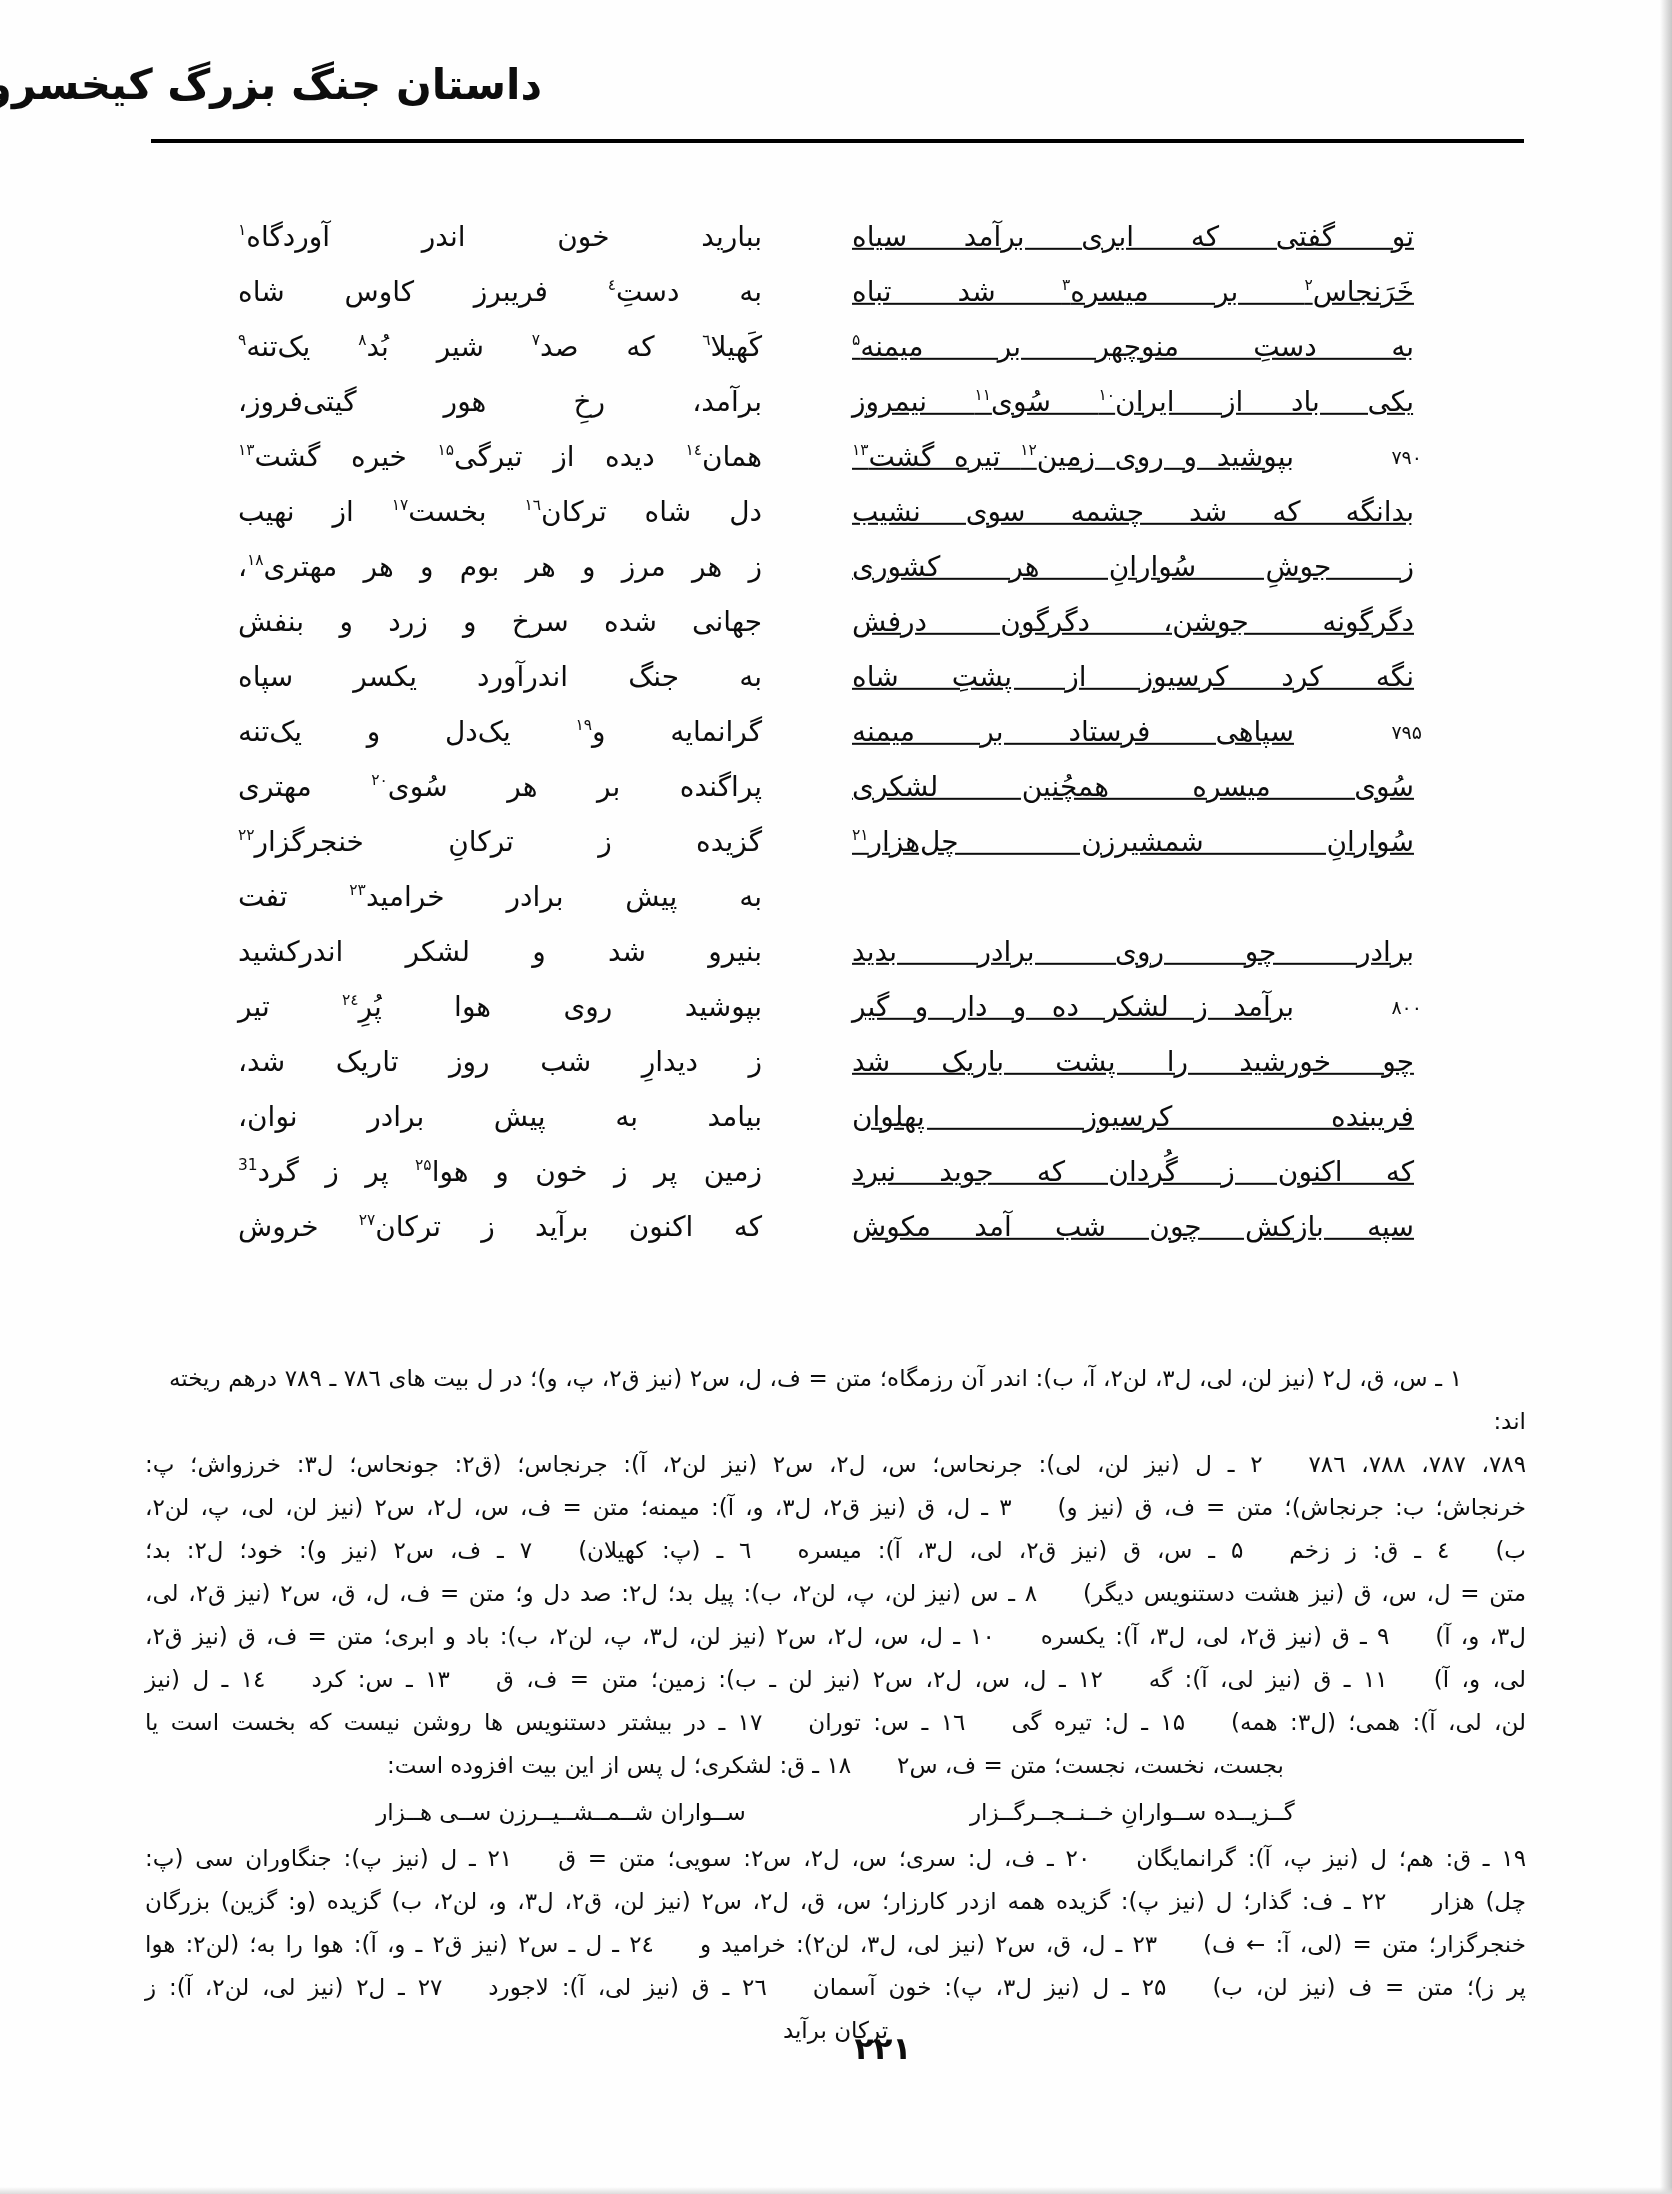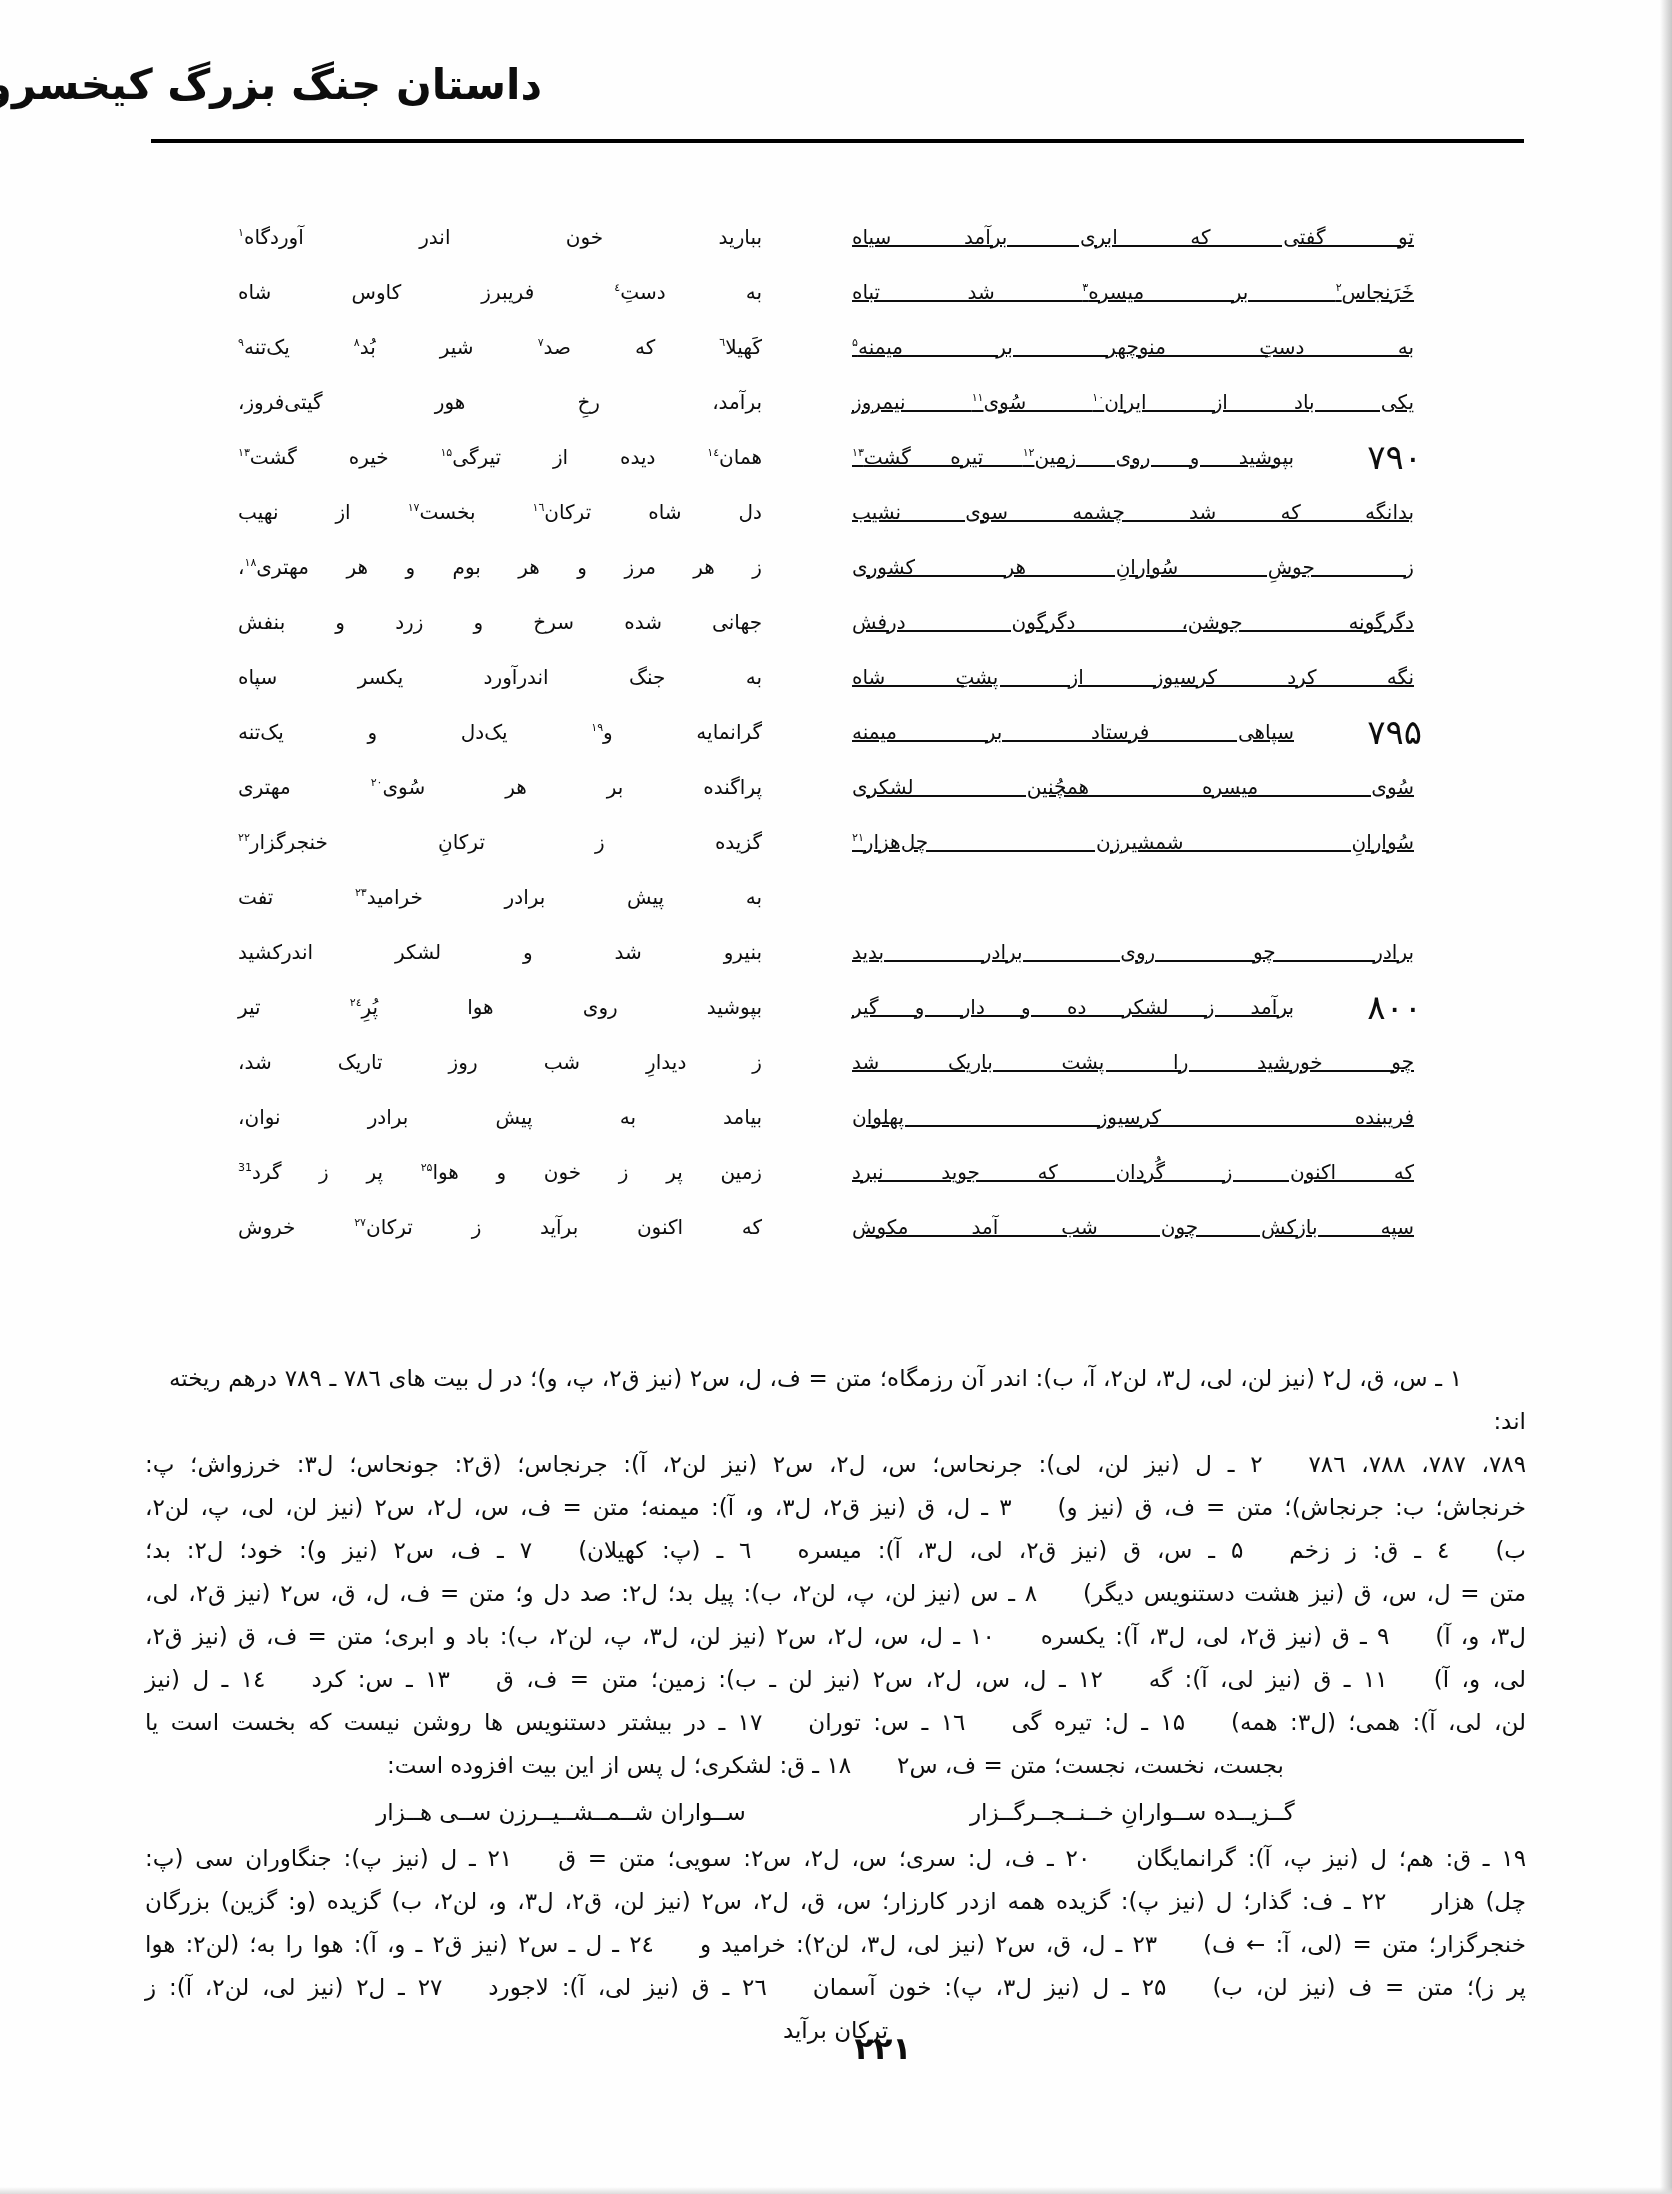--- a/index.html
+++ b/index.html
@@ -13,30 +13,30 @@
     background:linear-gradient(to top,#dcdcdc,rgba(255,255,255,0));}
   .title{
     position:absolute;top:60px;right:1130px;font-size:42px;font-weight:bold;
     white-space:nowrap;
   }
   .rule{position:absolute;top:139px;left:151px;right:148px;height:4.1px;background:#000;}
   .poem{position:absolute;top:209px;left:0;right:0;}
   .verse-row{position:relative;height:55px;}
   .hemi{
     position:absolute;top:50%;transform:translateY(-50%);
-    font-size:20px;line-height:1.3;
+    font-size:28px;line-height:1.3;
     text-align:justify;text-align-last:justify;
   }
   .hemi sup{font-size:0.55em;line-height:0;vertical-align:super;}
   .hemi-r{right:258px;width:562px;text-decoration:underline;}
   .hemi-r.withnum{right:378px;width:442px;}
   .hemi-l{right:910px;width:524px;}
   .vnum{
     position:absolute;right:250px;top:50%;transform:translateY(-50%);
-    width:102px;font-size:34px;text-align:right;letter-spacing:2px;
+    width:102px;font-size:19px;text-align:right;letter-spacing:2px;
   }
   .apparatus{
     position:absolute;top:1357px;right:146px;width:1381px;
     font-size:23px;
   }
   .fn{
     min-height:43px;line-height:43px;
     text-align:justify;text-align-last:justify;
   }
   .fn.first{text-indent:64px;margin-left:24px;}

